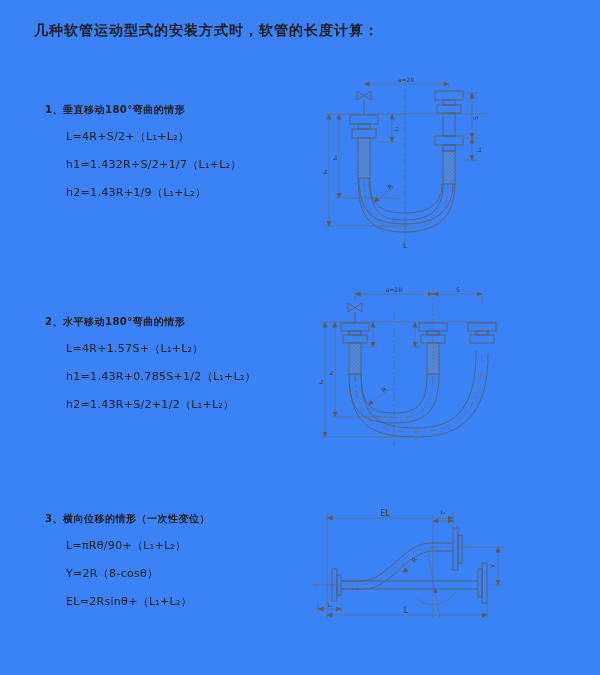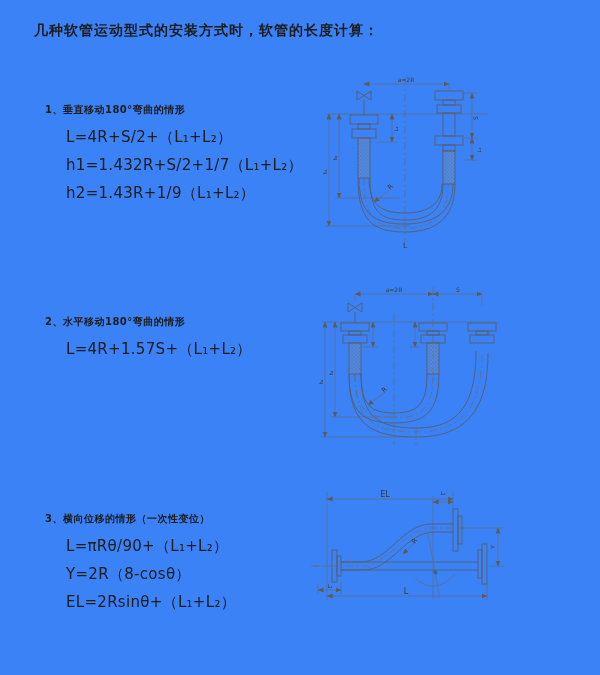--- a/index.html
+++ b/index.html
@@ -7,21 +7,21 @@
     position:relative;width:600px;height:675px;background:#3b82f6;
     font-family:"DejaVu Sans","Liberation Sans",sans-serif;
     color:#1c1c1c;overflow:hidden;
   }
   .title{
     position:absolute;left:34px;top:22px;
     font-size:14px;font-weight:bold;letter-spacing:1px;
   }
   .sec{position:absolute;left:45px;width:270px;}
   .sec-heading{font-size:10px;font-weight:bold;letter-spacing:0.5px;margin-bottom:6px;}
-  .formula{font-size:15px;line-height:28px;padding-left:21px;letter-spacing:0.3px;white-space:nowrap;}
+  .formula{font-size:11px;line-height:28px;padding-left:21px;letter-spacing:0.3px;white-space:nowrap;}
   .diagram{position:absolute;}
   svg text{font-family:"DejaVu Sans","Liberation Sans",sans-serif;fill:#3a3a3a;}
   .s{stroke:#5b5b5b;stroke-width:0.8;fill:none;}
   .thin{stroke:#6a6a6a;stroke-width:0.6;fill:none;}
   .cl{stroke:#6a6a6a;stroke-width:0.6;fill:none;stroke-dasharray:8 3 2 3;}
 </style>
 </head>
 <body>
 
 <div class="page">
@@ -31,20 +31,22 @@
   <section class="sec" style="top:103px">
     <div class="sec-heading">1、垂直移动180°弯曲的情形</div>
     <div class="formula">L=4R+S/2+（L₁+L₂）</div>
     <div class="formula">h1=1.432R+S/2+1/7（L₁+L₂）</div>
     <div class="formula">h2=1.43R+1/9（L₁+L₂）</div>
   </section>
 
   <section class="sec" style="top:315px">
     <div class="sec-heading">2、水平移动180°弯曲的情形</div>
     <div class="formula">L=4R+1.57S+（L₁+L₂）</div>
+    <div class="formula">h1=1.43R+0.785S+1/2（L₁+L₂）</div>
+    <div class="formula">h2=1.43R+S/2+1/2（L₁+L₂）</div>
   </section>
 
   <section class="sec" style="top:512px">
     <div class="sec-heading">3、横向位移的情形（一次性变位）</div>
     <div class="formula">L=πRθ/90+（L₁+L₂）</div>
     <div class="formula">Y=2R（8-cosθ）</div>
     <div class="formula">EL=2Rsinθ+（L₁+L₂）</div>
   </section>
 
   <div class="diagram" style="left:312px;top:74px;width:190px;height:180px">
@@ -190,21 +192,21 @@
         <path class="s" d="M49,89 C49,132 66,143 104,143 C143,143 164,124 164,66"></path>
         <path class="cl" d="M43,89 C43,136 62,147 104,147 C146,147 170,127 170,67"></path>
       </g>
       <line class="cl" x1="104" y1="142" x2="104" y2="160"></line>
 
       <line class="thin" x1="72" y1="108" x2="56" y2="120" marker-end="url(#arB)"></line>
       <text font-size="6.5" transform="translate(72,108) rotate(-42)">R</text>
     </svg>
   </div>
 
-  <div class="diagram" style="left:303px;top:482px;width:215px;height:150px">
+  <div class="diagram" style="left:303px;top:501px;width:215px;height:150px">
     <svg width="215" height="150" viewBox="0 0 215 150">
       <defs>
         <marker id="arC" markerWidth="8" markerHeight="6" refX="5.5" refY="2.5" orient="auto-start-reverse" markerUnits="userSpaceOnUse">
           <path d="M0,0 L6,2.5 L0,5 Z" fill="#5b5b5b"></path>
         </marker>
       </defs>
 
       <line class="thin" x1="24" y1="10" x2="24" y2="118"></line>
       <line class="thin" x1="150" y1="10" x2="150" y2="27"></line>
       <line class="thin" x1="24" y1="17" x2="150" y2="17" marker-start="url(#arC)" marker-end="url(#arC)"></line>

